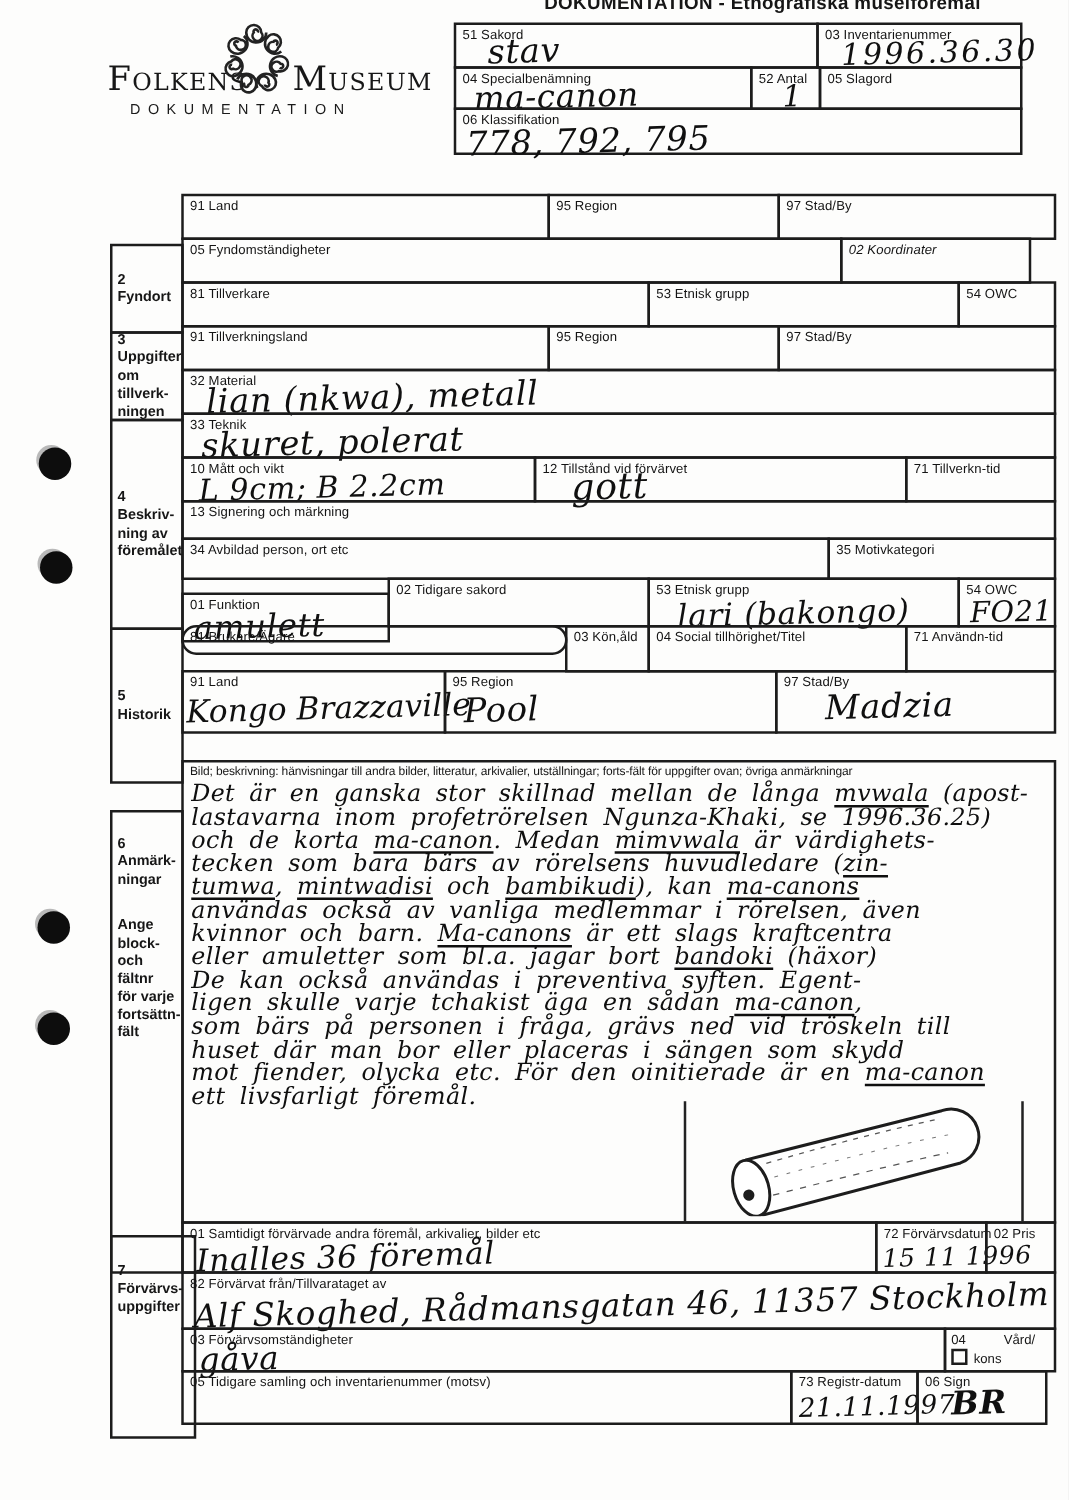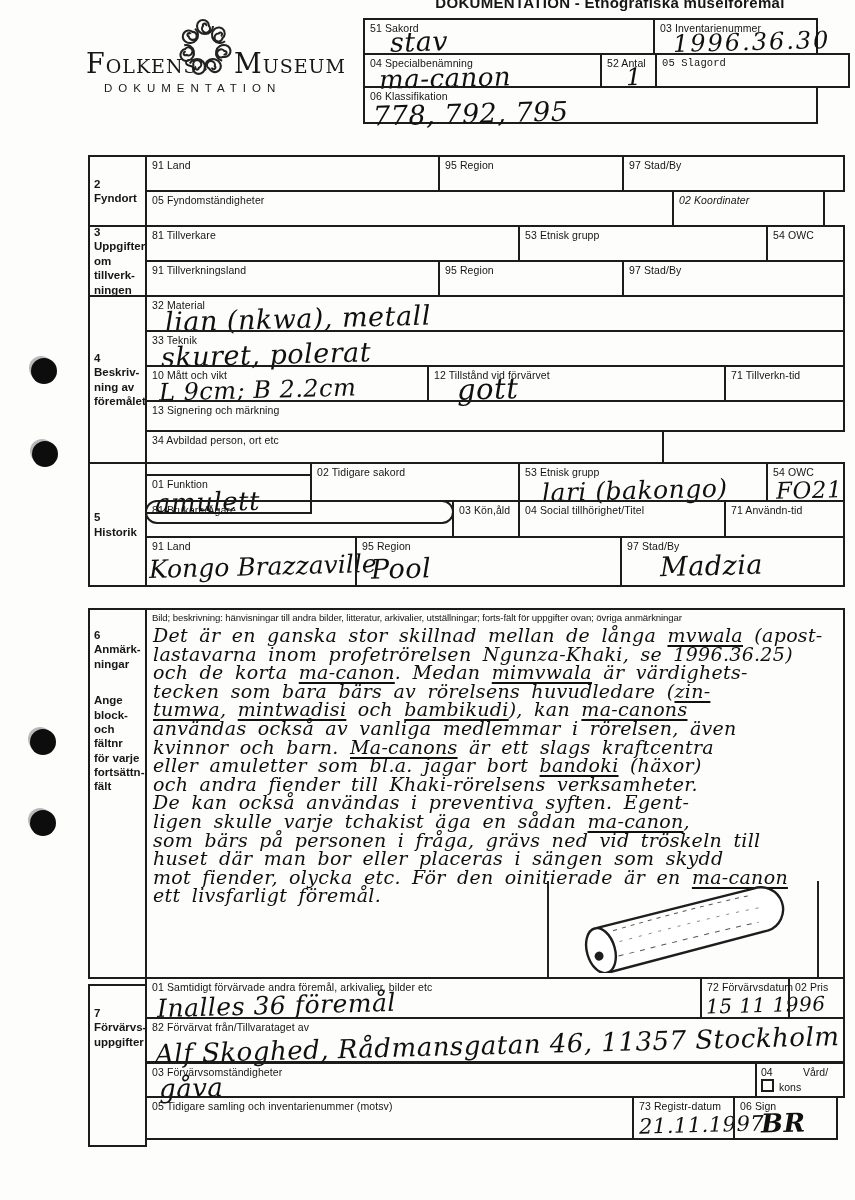--- a/index.html
+++ b/index.html
@@ -2,21 +2,21 @@
 <html lang="sv"><head>
 <meta charset="utf-8">
 <style>
   html,body{margin:0;padding:0;background:#e8e8e8;}
   .page{position:relative;width:855px;height:1200px;background:#fdfdfc;overflow:hidden;
         font-family:"Liberation Sans",sans-serif;color:#161616;}
   .abs{position:absolute;box-sizing:border-box;}
   .cell{position:absolute;box-sizing:border-box;border:2px solid #1c1c1c;}
   .lb{position:absolute;top:2px;left:5px;font-size:10.5px;letter-spacing:.1px;white-space:nowrap;color:#141414;}
   .side{position:absolute;box-sizing:border-box;border:2px solid #1c1c1c;font-weight:700;font-size:11.5px;
-        line-height:1.25;padding:4px 2px 4px 4px;white-space:pre-line;display:flex;flex-direction:column;justify-content:center;}
+        line-height:1.25;padding:4px 2px 4px 4px;white-space:pre-line;display:flex;flex-direction:column;justify-content:center;margin-top:40px;}
   .side.top{justify-content:flex-start;}
   .hw{position:absolute;font-family:"DejaVu Serif",serif;font-style:italic;color:#101010;
       white-space:nowrap;transform:rotate(-1.5deg);letter-spacing:.5px;}
   .title-clip{position:absolute;left:395px;top:0;width:430px;height:15px;overflow:hidden;text-align:center;}
   .title-clip span{display:inline-block;transform:translateY(-6px);font-weight:700;font-size:15px;letter-spacing:.3px;white-space:nowrap;}
   .logo-word{position:absolute;font-family:"DejaVu Serif",serif;font-variant:small-caps;font-size:27px;letter-spacing:1px;color:#171717;}
   .logo-sub{position:absolute;font-size:11.5px;letter-spacing:6px;font-weight:500;color:#1a1a1a;white-space:nowrap;}
   .hole{position:absolute;width:26px;height:26px;border-radius:50%;background:#0d0d0d;
         box-shadow:-3px -3px 0 -1px rgba(130,130,130,.55);}
   .notes-head{position:absolute;left:5px;top:2px;font-size:9.6px;letter-spacing:-.1px;white-space:nowrap;}
@@ -72,21 +72,21 @@
     <span class="hw" style="left:18px;top:8px;font-size:24px;letter-spacing:2px;">1996.36.30</span>
   </div>
   <div class="cell" style="left:363px;top:53px;width:239px;height:35px;">
     <span class="lb">04 Specialbenämning</span>
     <span class="hw" style="left:14px;top:8px;font-size:26px;">ma-canon</span>
   </div>
   <div class="cell" style="left:600px;top:53px;width:57px;height:35px;">
     <span class="lb">52 Antal</span>
     <span class="hw" style="left:24px;top:8px;font-size:24px;">1</span>
   </div>
-  <div class="cell" style="left:655px;top:53px;width:195px;height:35px;font-family:Liberation Mono, monospace;">
+  <div class="cell" style="left:655px;top:53px;width:163px;height:35px;">
     <span class="lb">05 Slagord</span>
   </div>
   <div class="cell" style="left:363px;top:86px;width:455px;height:38px;">
     <span class="lb">06 Klassifikation</span>
     <span class="hw" style="left:8px;top:10px;font-size:27px;">778, 792, 795</span>
   </div>
 
   <div class="side" style="left:88px;top:155px;width:59px;height:72px;">2 Fyndort</div>
   <div class="cell" style="left:145px;top:155px;width:295px;height:37px;">
     <span class="lb">91 Land</span>
@@ -146,20 +146,23 @@
     <span class="hw" style="left:28px;top:5px;font-size:29px;">gott</span>
   </div>
   <div class="cell" style="left:724px;top:365px;width:121px;height:37px;">
     <span class="lb">71 Tillverkn-tid</span>
   </div>
   <div class="cell" style="left:145px;top:400px;width:700px;height:32px;">
     <span class="lb">13 Signering och märkning</span>
   </div>
   <div class="cell" style="left:145px;top:430px;width:519px;height:34px;">
     <span class="lb">34 Avbildad person, ort etc</span>
+  </div>
+  <div class="cell" style="left:662px;top:430px;width:183px;height:34px;">
+    <span class="lb">35 Motivkategori</span>
   </div>
 
   <div class="side" style="left:88px;top:462px;width:59px;height:125px;">5 Historik</div>
   <div class="cell" style="left:145px;top:474px;width:167px;height:40px;">
     <span class="lb">01 Funktion</span>
     <span class="hw" style="left:8px;top:11px;font-size:26px;">amulett</span>
   </div>
   <div class="cell" style="left:310px;top:462px;width:210px;height:40px;">
     <span class="lb">02 Tidigare sakord</span>
   </div>
@@ -198,32 +201,31 @@
 
   <div class="side top" style="left:88px;top:608px;width:59px;height:371px;padding-top:18px;">
     <span style="white-space:pre-line;">6 Anmärk-
 ningar</span>
     <span style="white-space:pre-line;margin-top:22px;">Ange block-
 och fältnr
 för varje
 fortsättn-
 fält</span>
   </div>
-  <div class="cell" style="left:145px;top:608px;width:700px;height:455px;">
+  <div class="cell" style="left:145px;top:608px;width:700px;height:371px;">
     <span class="notes-head">Bild; beskrivning: hänvisningar till andra bilder, litteratur, arkivalier, utställningar; forts-fält för uppgifter ovan; övriga anmärkningar</span>
     <div class="nlines">
         <div class="nline"><span>Det är en ganska stor skillnad mellan de långa </span><span class="u">mvwala</span><span> (apost-</span></div>
         <div class="nline"><span>lastavarna inom profetrörelsen Ngunza-Khaki, se 1996.36.25)</span></div>
         <div class="nline"><span>och de korta </span><span class="u">ma-canon</span><span>. Medan </span><span class="u">mimvwala</span><span> är värdighets-</span></div>
         <div class="nline"><span>tecken som bara bärs av rörelsens huvudledare (</span><span class="u">zin-</span></div>
         <div class="nline"><span class="u">tumwa</span><span>, </span><span class="u">mintwadisi</span><span> och </span><span class="u">bambikudi</span><span>), kan </span><span class="u">ma-canons</span></div>
         <div class="nline"><span>användas också av vanliga medlemmar i rörelsen, även</span></div>
         <div class="nline"><span>kvinnor och barn. </span><span class="u">Ma-canons</span><span> är ett slags kraftcentra</span></div>
         <div class="nline"><span>eller amuletter som bl.a. jagar bort </span><span class="u">bandoki</span><span> (häxor)</span></div>
-        <div class="nline"><span>och andra fiender till Khaki-rörelsens verksamheter.</span></div>
         <div class="nline"><span>De kan också användas i preventiva syften. Egent-</span></div>
         <div class="nline"><span>ligen skulle varje tchakist äga en sådan </span><span class="u">ma-canon</span><span>,</span></div>
         <div class="nline"><span>som bärs på personen i fråga, grävs ned vid tröskeln till</span></div>
         <div class="nline"><span>huset där man bor eller placeras i sängen som skydd</span></div>
         <div class="nline"><span>mot fiender, olycka etc. För den oinitierade är en </span><span class="u">ma-canon</span></div>
         <div class="nline"><span>ett livsfarligt föremål.</span></div>
       </div>
     <div class="sketch">
       <svg width="264" height="92" viewBox="0 0 264 92">
         <g transform="rotate(-12 130 52)">
@@ -231,21 +233,21 @@
           <ellipse cx="50" cy="53" rx="14" ry="23" fill="#fff" stroke="#1d1d1d" stroke-width="2.4" transform="rotate(-4 50 53)"></ellipse>
           <circle cx="47" cy="58" r="4.5" fill="#1d1d1d"></circle>
           <path d="M 66 36 C 120 32 170 30 208 30" fill="none" stroke="#555" stroke-width="1" stroke-dasharray="4 5"></path>
           <path d="M 66 62 C 120 60 170 58 210 58" fill="none" stroke="#555" stroke-width="1" stroke-dasharray="5 6"></path>
           <path d="M 70 48 C 130 45 180 43 214 44" fill="none" stroke="#777" stroke-width="0.8" stroke-dasharray="3 7"></path>
         </g>
       </svg>
     </div>
   </div>
 
-  <div class="side top" style="left:88px;top:984px;width:59px;height:163px;padding-top:20px;">7 Förvärvs-
+  <div class="side top" style="left:88px;top:948px;width:69px;height:163px;padding-top:20px;">7 Förvärvs-
 uppgifter</div>
   <div class="cell" style="left:145px;top:977px;width:557px;height:42px;">
     <span class="lb">01 Samtidigt förvärvade andra föremål, arkivalier, bilder etc</span>
     <span class="hw" style="left:10px;top:12px;font-size:25px;">Inalles 36 föremål</span>
   </div>
   <div class="cell" style="left:700px;top:977px;width:90px;height:42px;">
     <span class="lb">72 Förvärvsdatum</span>
     <span class="hw" style="left:4px;top:14px;font-size:20px;">15 11 1996</span>
   </div>
   <div class="cell" style="left:788px;top:977px;width:57px;height:42px;">

